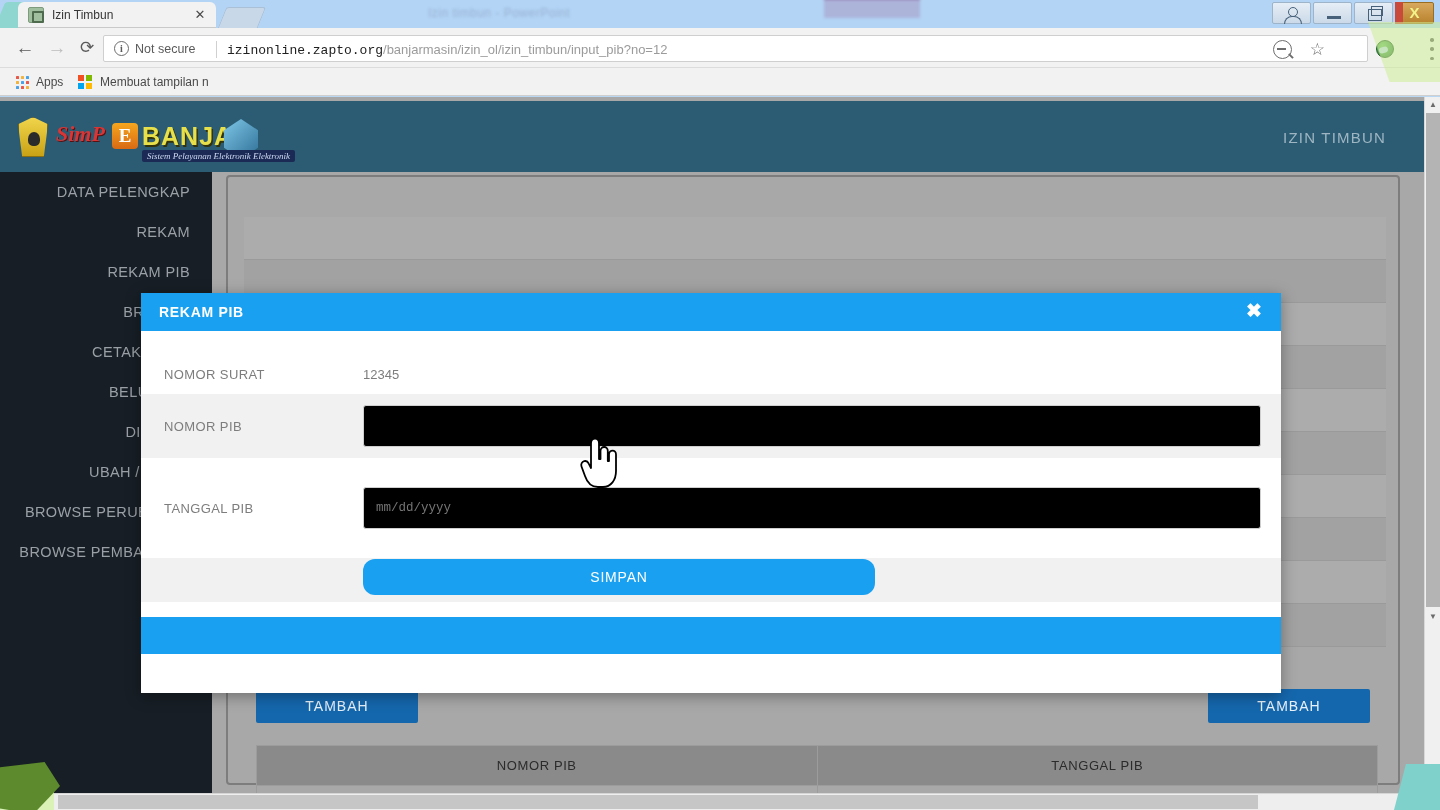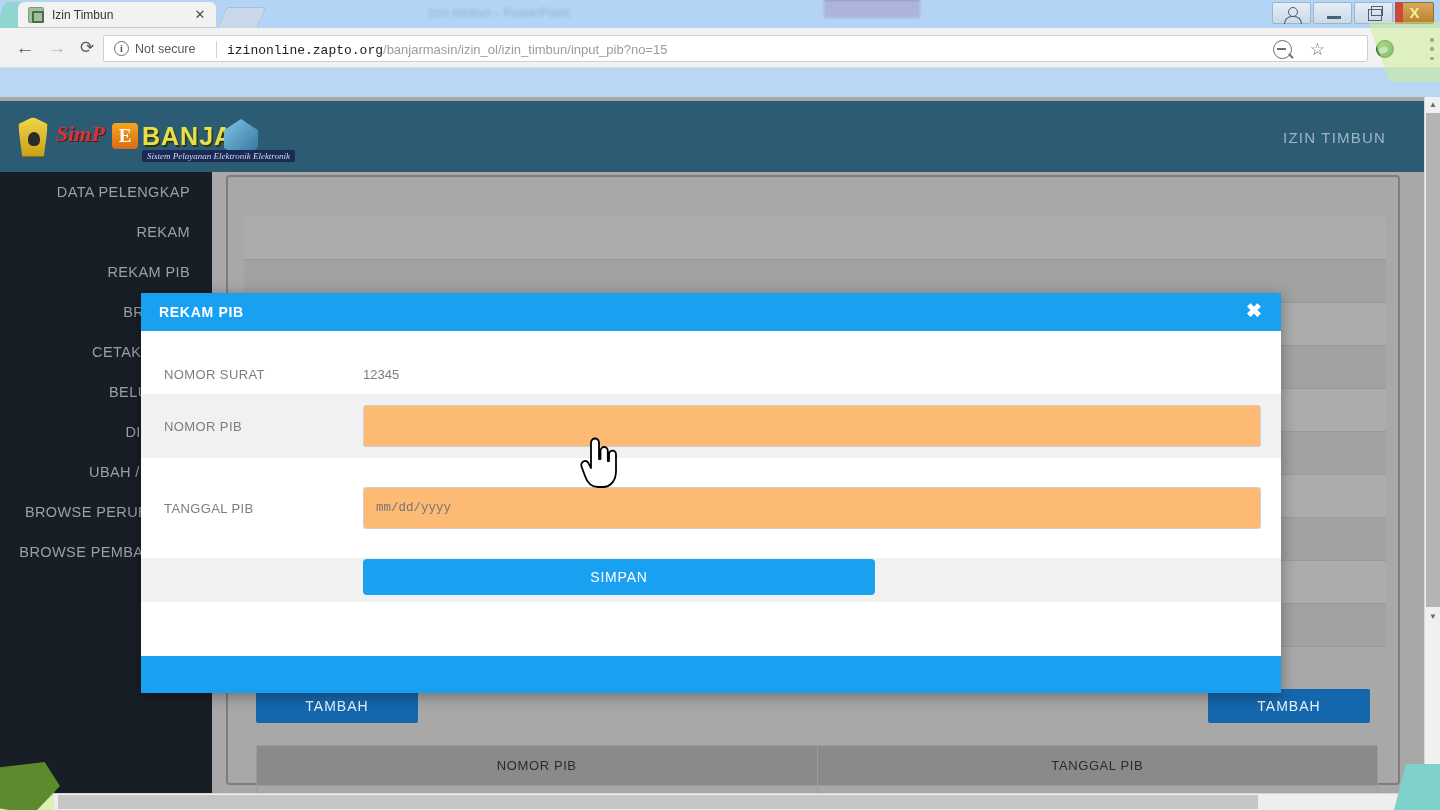--- a/index.html
+++ b/index.html
@@ -283,46 +283,46 @@
   }
   .modal-title {
     position:absolute; left: 18px; top: 11px; font-size: 14px; font-weight: bold;
     color: #ffffff; letter-spacing: .7px;
   }
   .modal-close {
     position:absolute; right: 16px; top: 7px; width: 22px; height: 22px;
     color: #fff; font-size: 19px; font-weight: bold; line-height: 22px;
     text-align:center; cursor: pointer;
   }
-  .modal-body { position: relative; height: 325px; background: #fff; }
+  .modal-body { position: relative; height: 286px; background: #fff; }
   .form-row { position: absolute; left: 0; width: 1140px; display: flex; align-items: center; }
   .form-label {
     width: 222px; padding-left: 23px; font-size: 13px; color: #7d7d7d;
     letter-spacing: .4px;
   }
   .form-static { font-size: 13px; color: #7d7d7d; text-align: right; }
   .fld-input {
-    height: 42px; border: 1.5px solid #cfcfcf; background: #fdba74; border-radius: 3px;
+    height: 42px; border: 1.5px solid #cfcfcf; background: #000000; border-radius: 3px;
     font-size: 13px; color: #555; padding: 16px 12px;
     font-family: "Liberation Sans", sans-serif; outline: none;
   }
   .date-input {
     font-family: "Liberation Mono", monospace; font-size: 12.5px; color: #686868;
   }
   #row-nomor-surat { top: 31px; height: 24px; }
   #row-nomor-pib   { top: 63px; height: 64px; background: #f1f1f1; }
   #row-tanggal-pib { top: 145px; height: 64px; background: #fff; }
   #row-simpan      { top: 227px; height: 44px; background: #f1f1f1; }
   #nomor-pib-input { position:absolute; left: 222px; width: 898px; top: 11px; }
   #tanggal-pib-input { position:absolute; left: 222px; width: 898px; top: 11px; }
   #simpan-button {
     position:absolute; left: 222px; top: 1px; width: 512px; height: 36px;
     background: #1aa0f0; color: #fff; border: none; font-size: 14px;
     letter-spacing: .8px; cursor: pointer;
-    font-family: "Liberation Sans", sans-serif; border-radius: 4px;
+    font-family: "Liberation Sans", sans-serif; border-radius: 12px;
   }
   .modal-footer { height: 37px; background: #1aa0f0; }
 
   
   #hand-cursor {
     position: absolute; left: 578px; top: 437px; width: 42px; height: 52px; z-index: 60;
     pointer-events: none;
   }
 
   
@@ -402,31 +402,52 @@
 
   <div class="chrome-toolbar">
     <div class="nav-btn" id="nav-back">←</div>
     <div class="nav-btn" id="nav-forward">→</div>
     <div class="nav-btn" id="nav-reload">⟳</div>
   </div>
   <div class="omnibox">
     <div class="omni-info">i</div>
     <div class="omni-notsecure">Not secure</div>
     <div class="omni-sep"></div>
-    <div class="omni-url"><b>izinonline.zapto.org</b><span>/banjarmasin/izin_ol/izin_timbun/input_pib?no=15</span></div>
+    <div class="omni-url"><b>izinonline.zapto.org</b><span>/banjarmasin/izin_ol/izin_timbun/input_pib?no=12</span></div>
     <div class="omni-zoomout"></div>
     <div class="omni-star">☆</div>
   </div>
   <div class="ext-globe"></div>
   <div class="chrome-menu">
       <i></i>
       <i></i>
       <i></i>
     </div>
 
+  <div class="bookmark-bar">
+    <div class="apps-grid">
+      <i style="background:#e8584a"></i>
+        <i style="background:#f2b33d"></i>
+        <i style="background:#4aa3e8"></i>
+      <i style="background:#f2b33d"></i>
+        <i style="background:#4aa3e8"></i>
+        <i style="background:#e8584a"></i>
+      <i style="background:#4aa3e8"></i>
+        <i style="background:#e8584a"></i>
+        <i style="background:#f2b33d"></i>
+    </div>
+    <div class="bm-label" id="apps-label">Apps</div>
+    <div class="ms-logo">
+      <i style="background:#f25022"></i>
+        <i style="background:#7fba00"></i>
+      <i style="background:#00a4ef"></i>
+        <i style="background:#ffb900"></i>
+    </div>
+    <div class="bm-label" id="bm1-label">Membuat tampilan n</div>
+  </div>
 
   <div id="page-viewport">
 
     <div class="app-header">
       <div class="logo-wrap">
         <div class="logo-crest"></div>
         <div class="logo-sim">SimP</div>
         <div class="logo-e">E</div>
         <div class="logo-banjar">BANJAR</div>
         <div class="logo-badge"></div>

